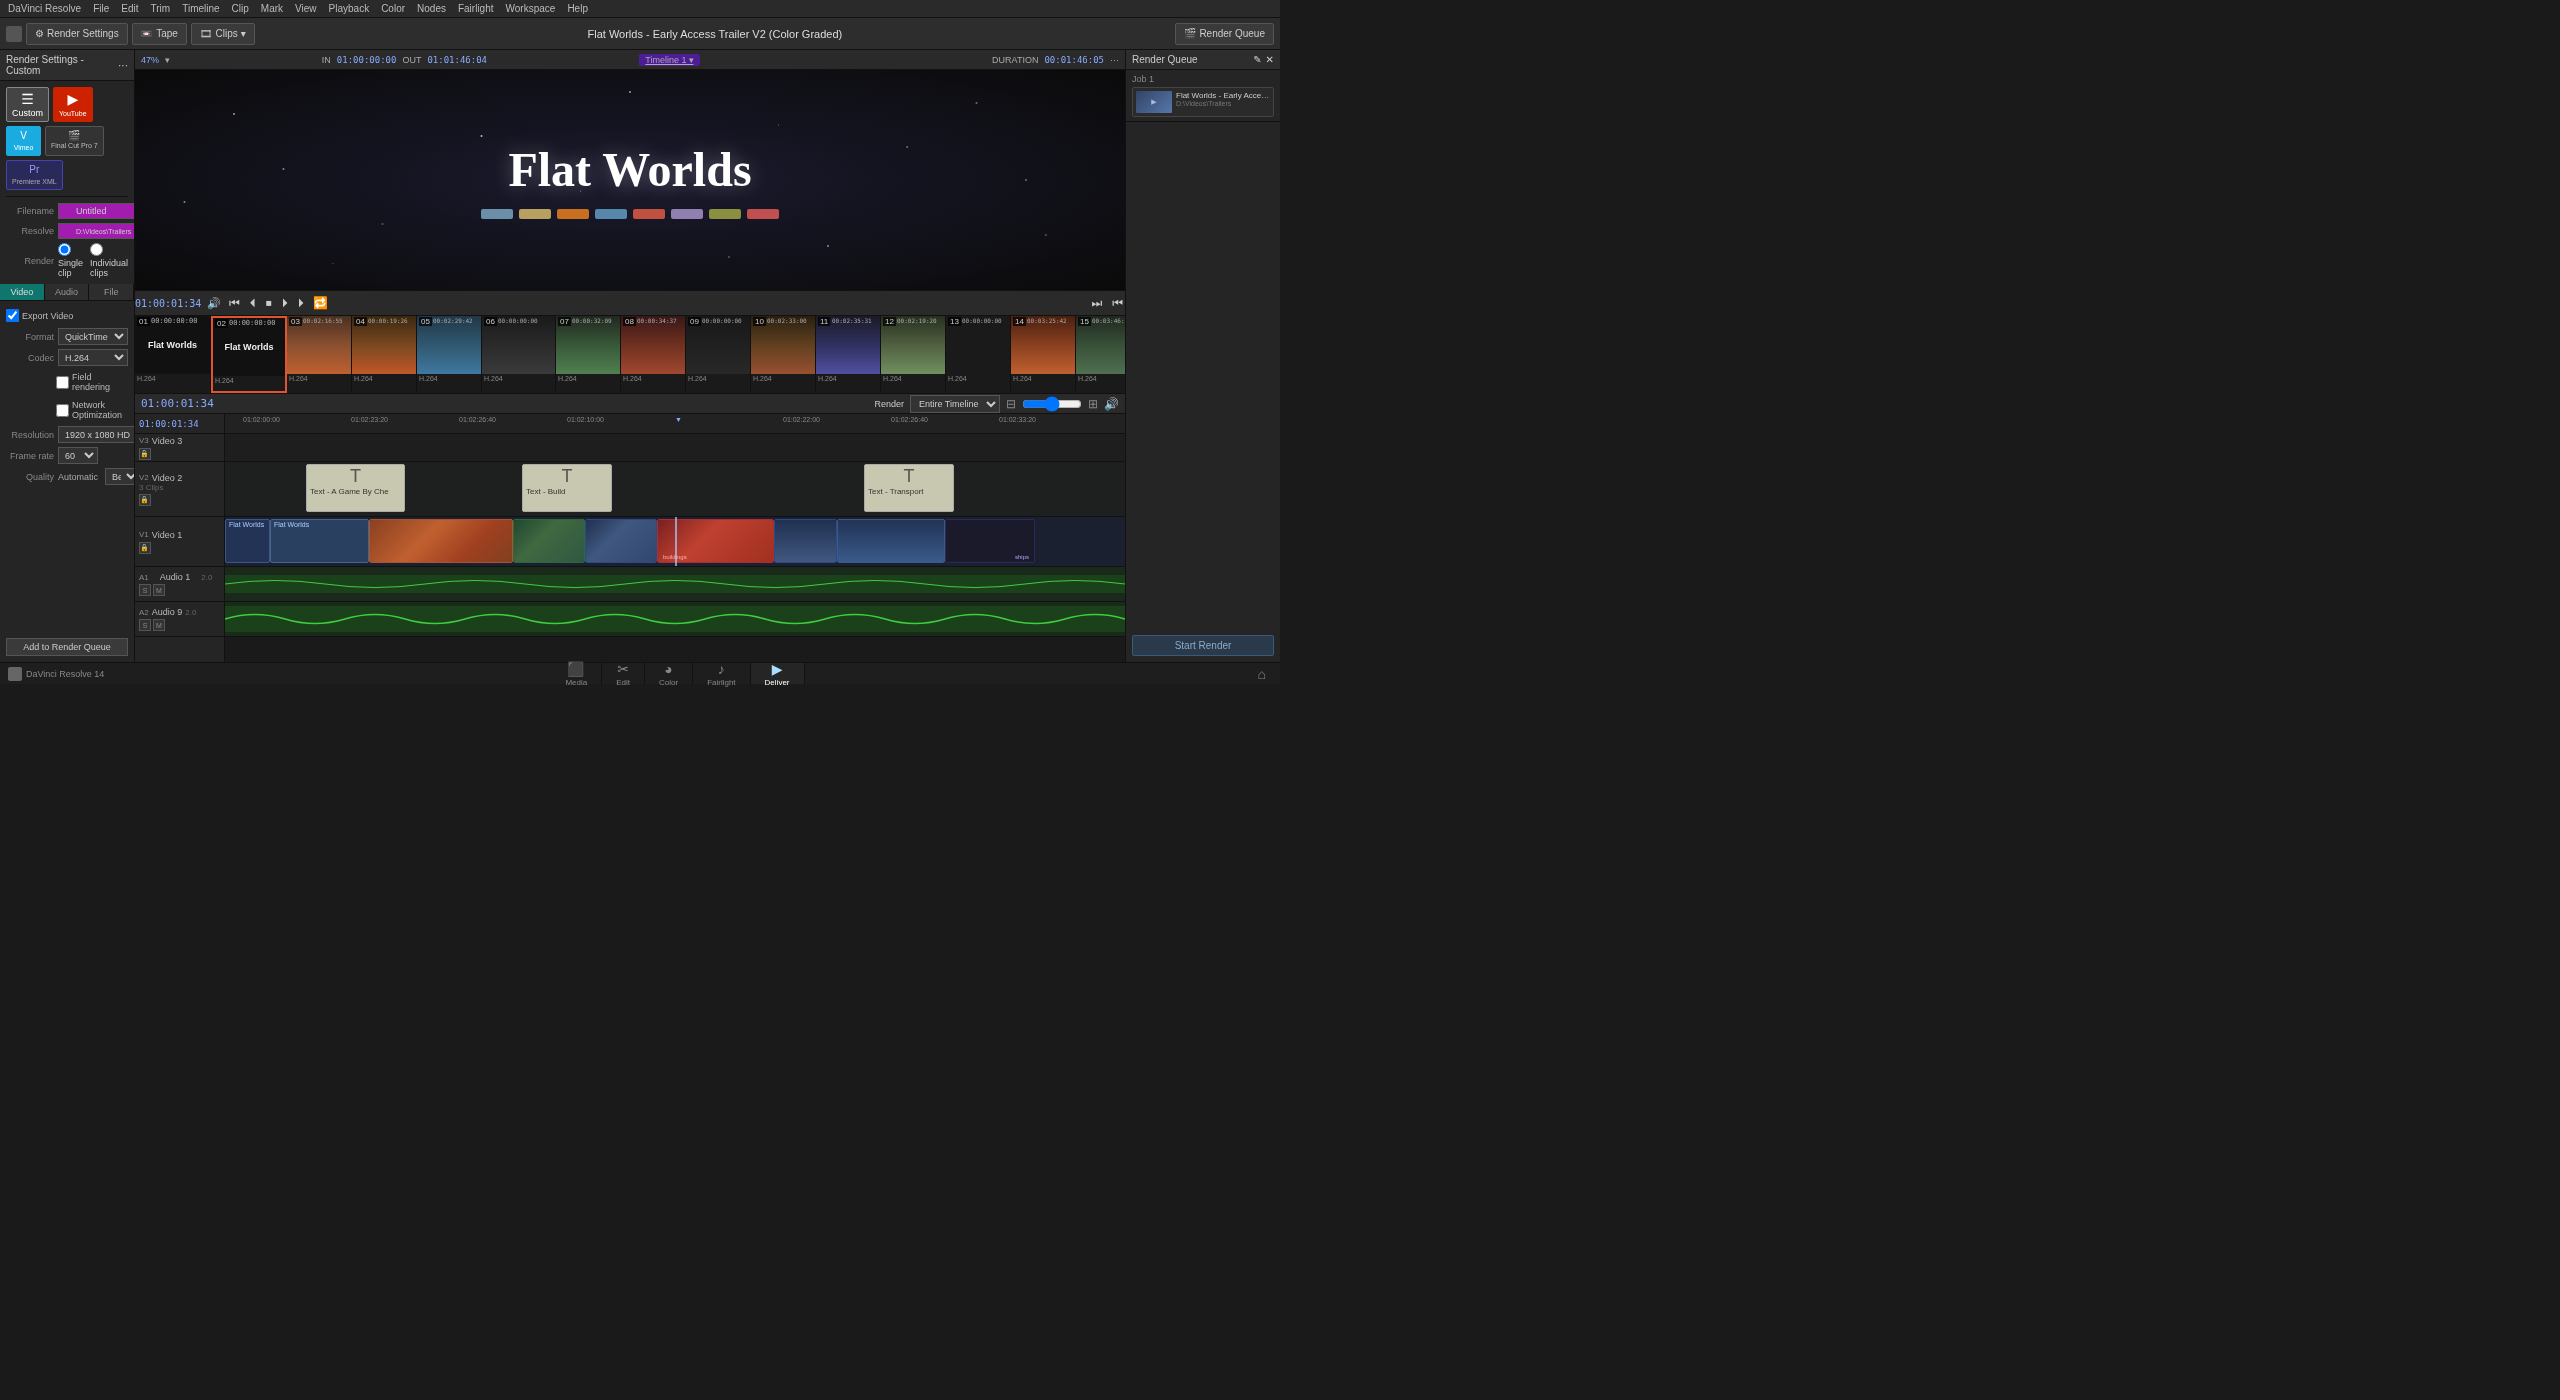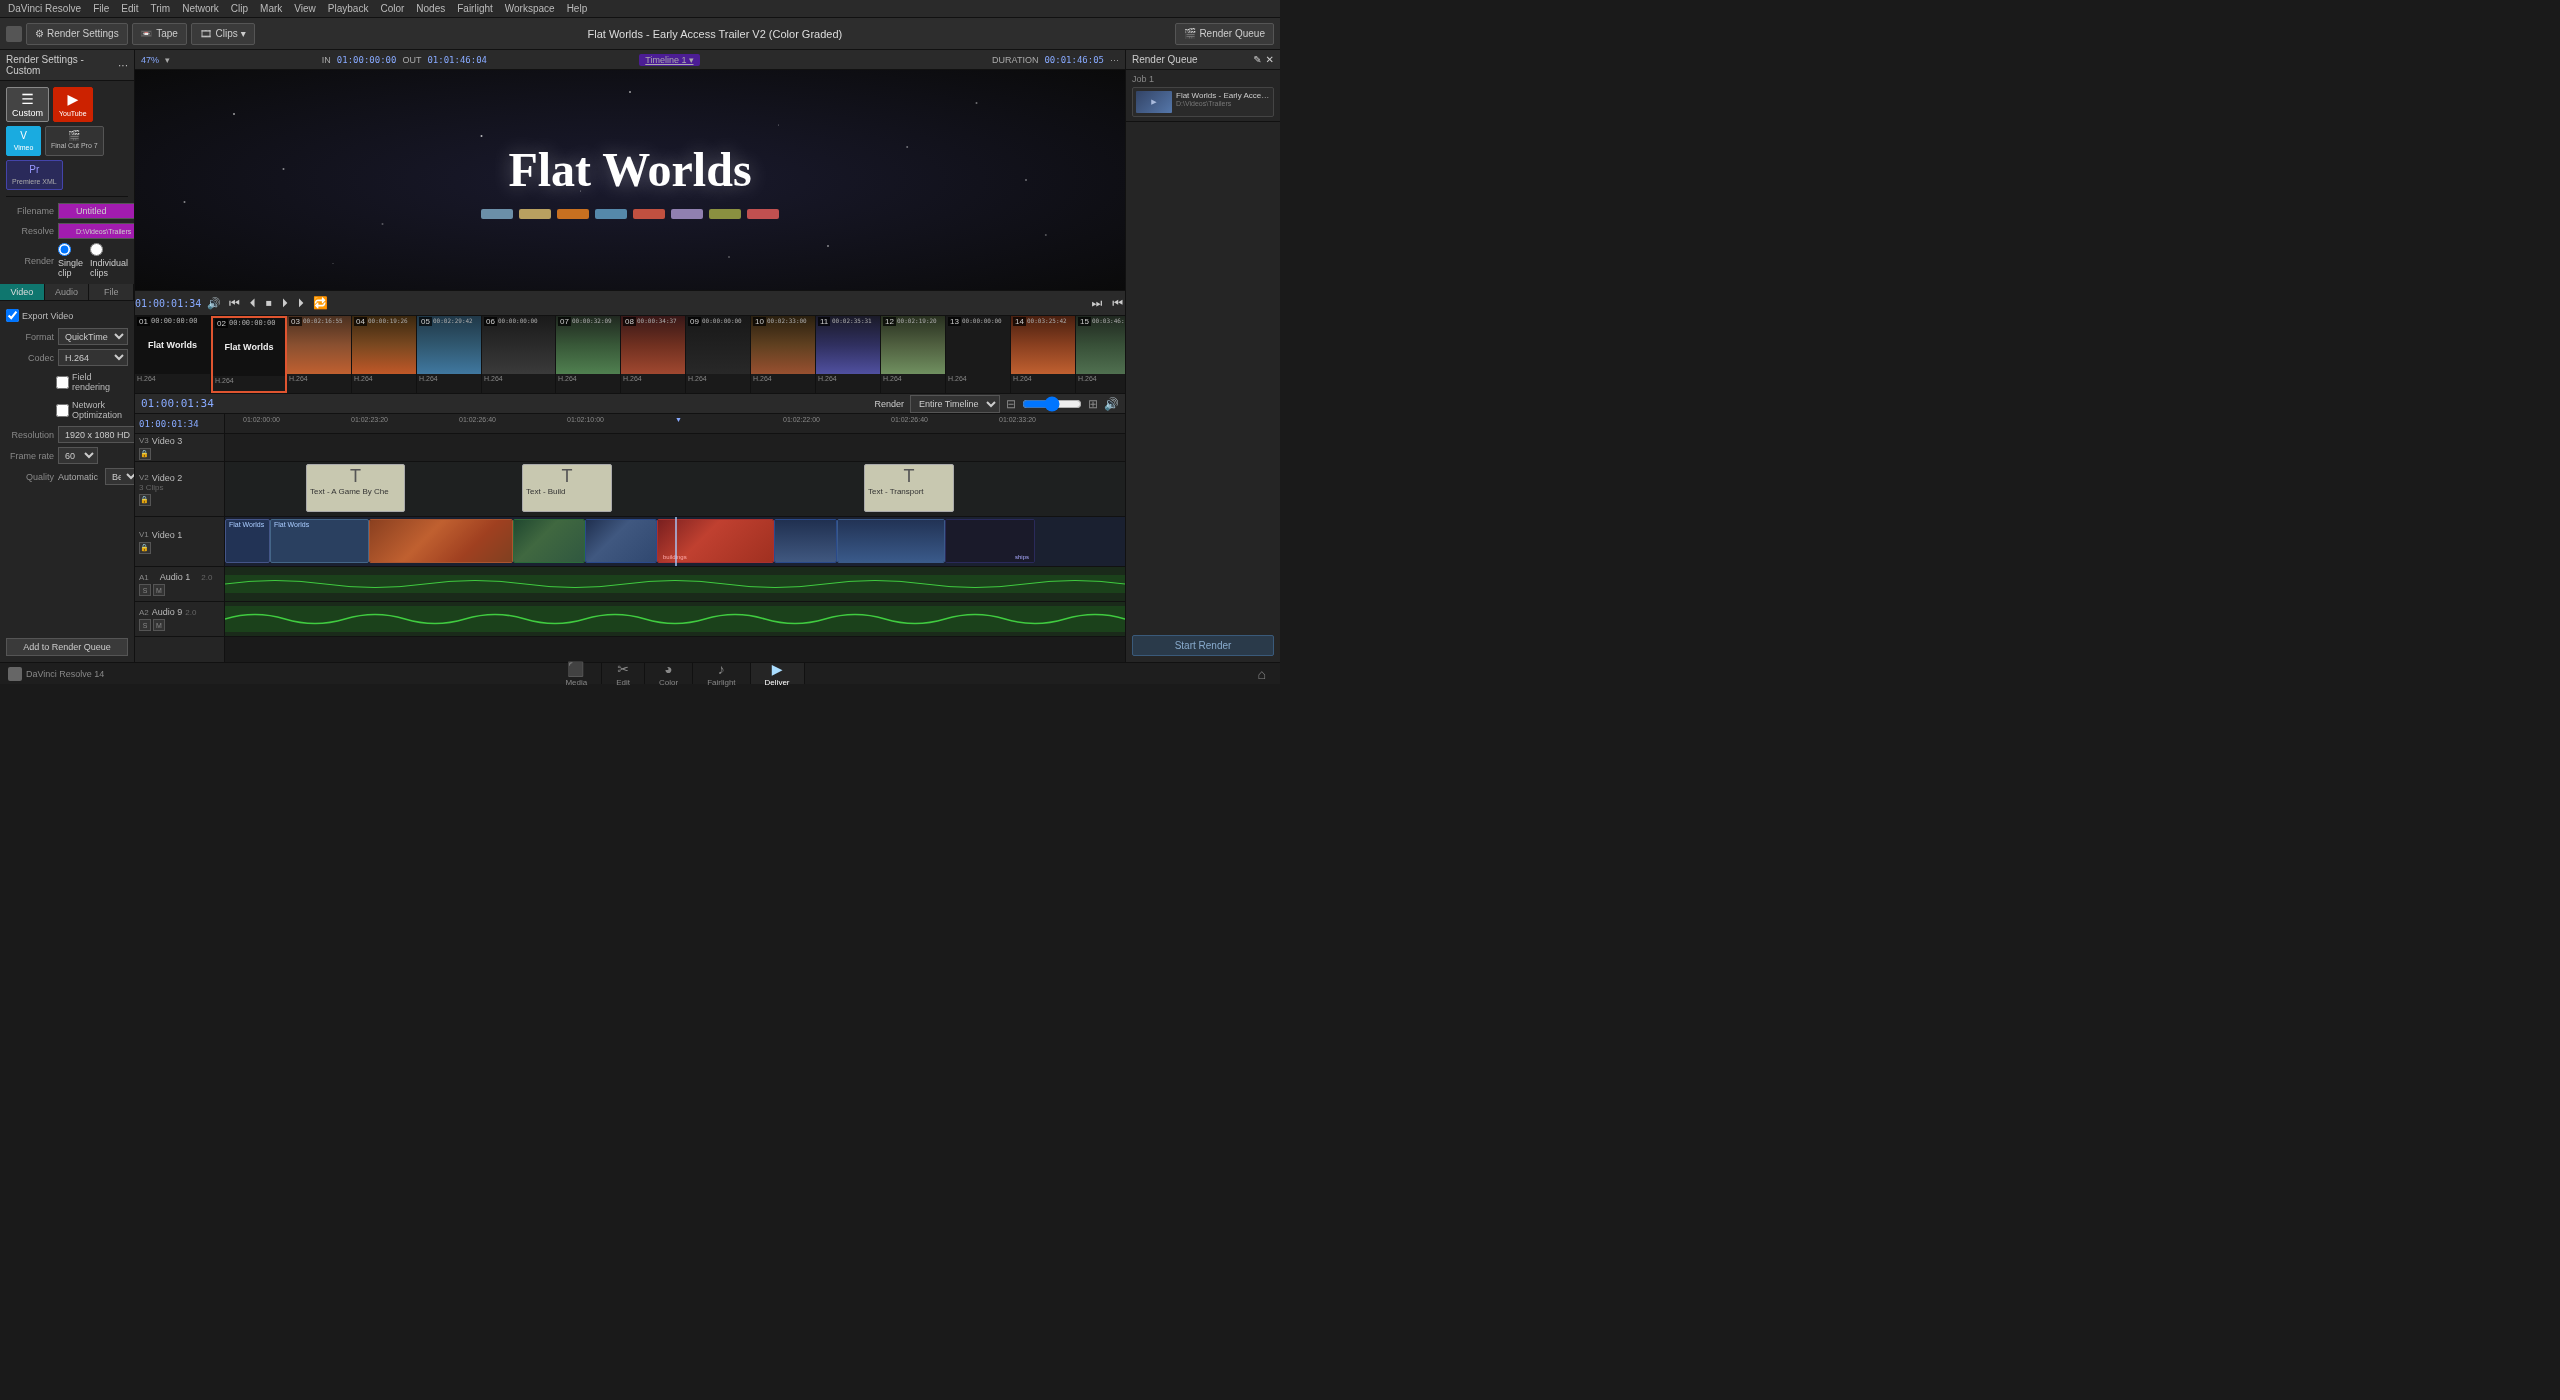--- a/index.html
+++ b/index.html
@@ -560,21 +560,21 @@
     ::-webkit-scrollbar-thumb { background: #444; }
   </style>
 </head>
 <body>
 
 <div class="menu-bar">
   <span>DaVinci Resolve</span>
   <span>File</span>
   <span>Edit</span>
   <span>Trim</span>
-  <span>Network</span>
+  <span>Timeline</span>
   <span>Clip</span>
   <span>Mark</span>
   <span>View</span>
   <span>Playback</span>
   <span>Color</span>
   <span>Nodes</span>
   <span>Fairlight</span>
   <span>Workspace</span>
   <span>Help</span>
 </div>

